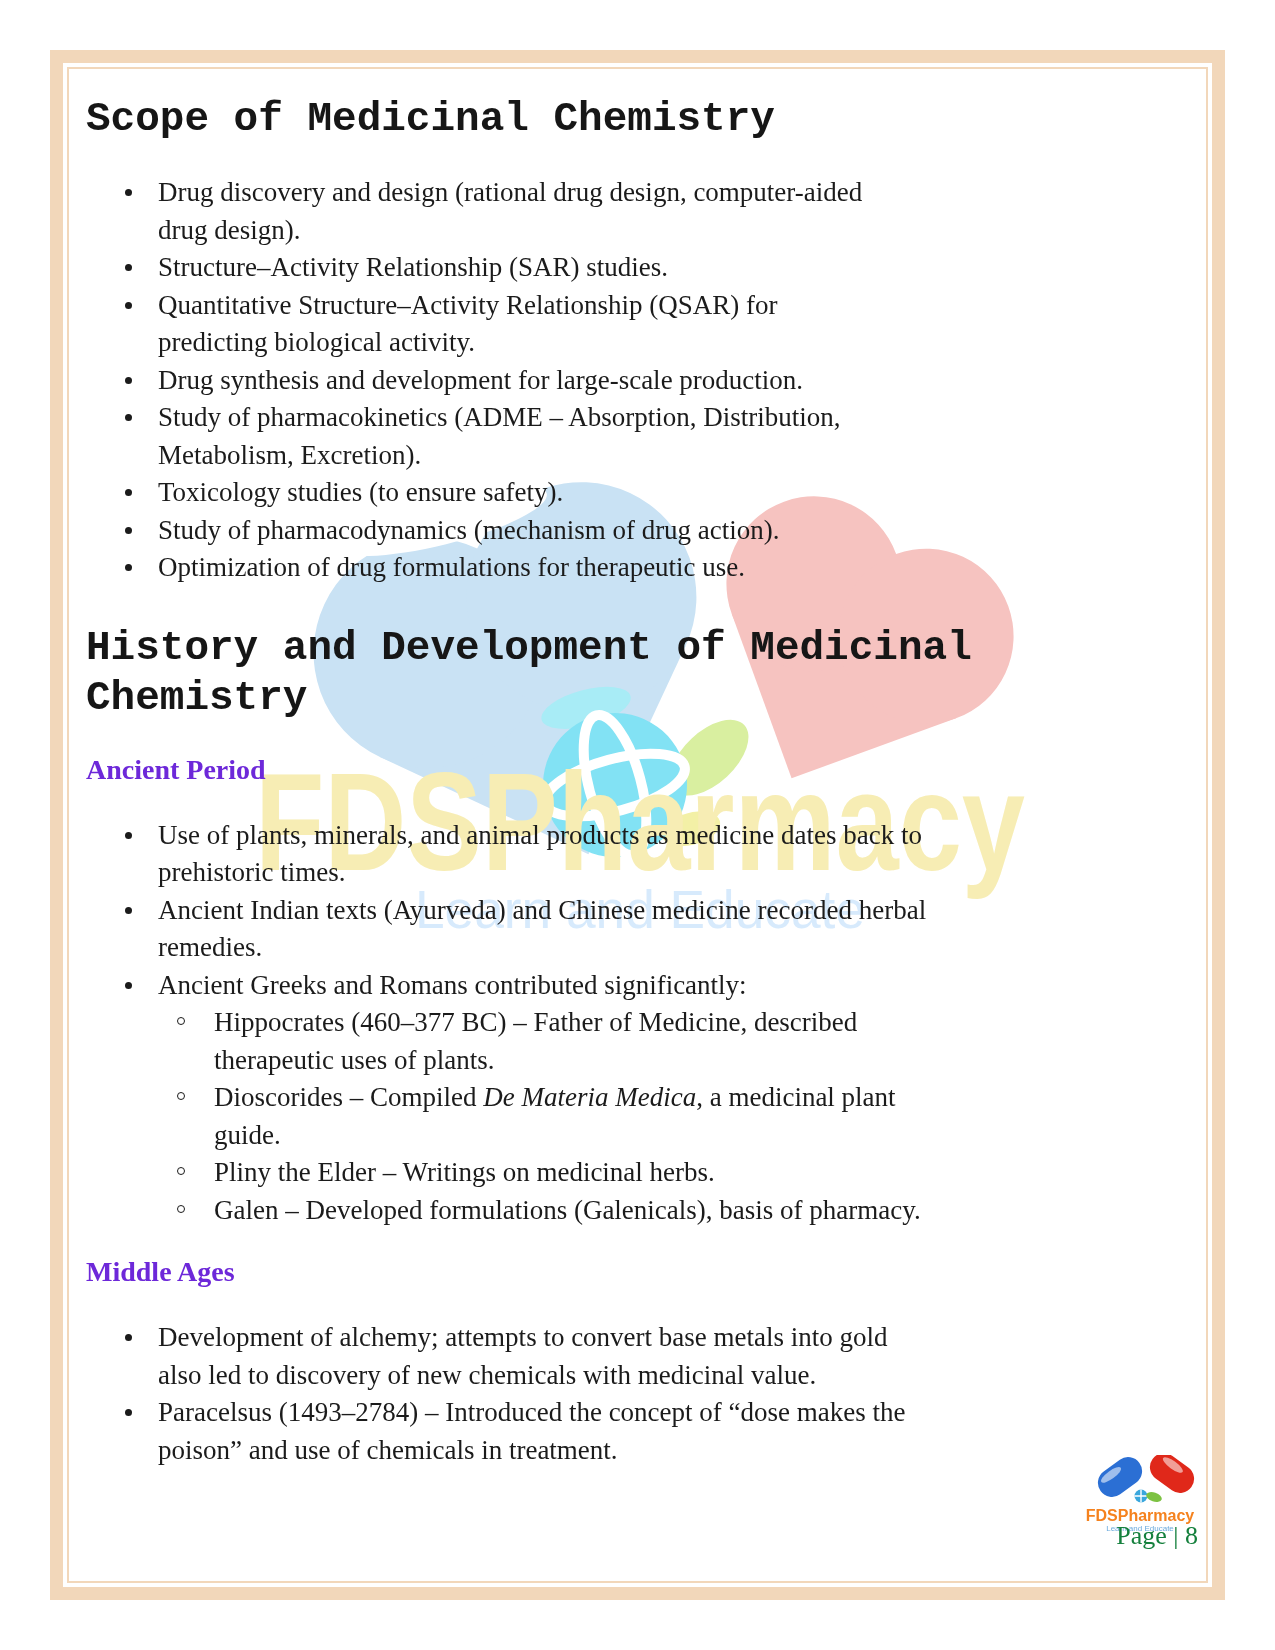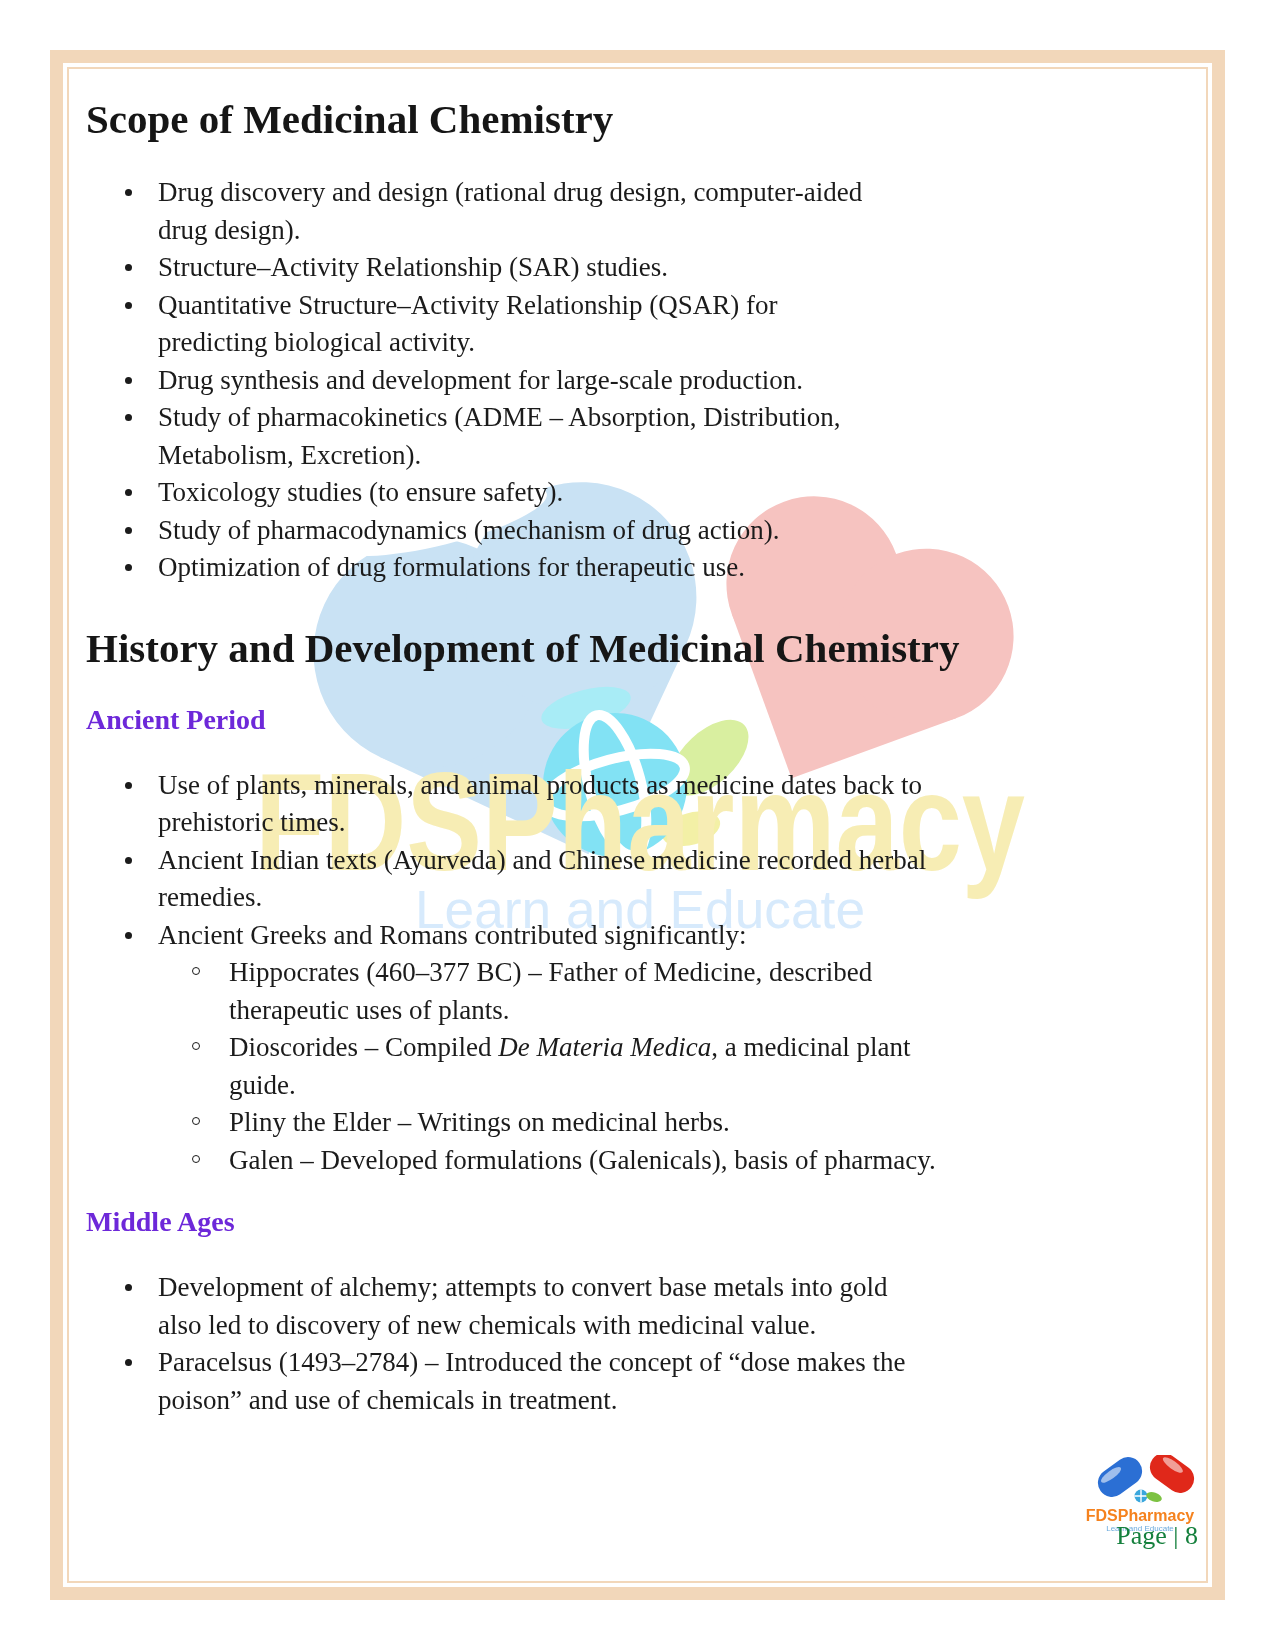--- a/index.html
+++ b/index.html
@@ -14,28 +14,28 @@
   .border-inner {
     position:absolute; left:67px; top:67px; width:1141px; height:1516px;
     border:2px solid #f2d7ba; box-sizing:border-box;
   }
   .watermark { position:absolute; left:225px; top:370px; pointer-events:none; }
 
   .content {
     position:absolute; left:86px; top:70px; width:1032px;
     font-size:27px; line-height:37.5px; display:flow-root;
   }
-  h1,h2 { font-size:41px; line-height:50px; font-weight:bold; color:#161616; }
+  h1,h2 { font-size:41px; line-height:50px; font-weight:bold; color:#161616;font-family:Liberation Mono, monospace; }
   h1 { margin:24px 0 30px 0; }
   h2 { margin:36px 0 0 0; }
   h3 { font-size:28px; line-height:34px; font-weight:bold; margin:30px 0 30px 0; color:#6d28d9; }
   h3.mid { margin-top:26px; }
   ul { list-style:none; margin:0; padding:0; }
   ul.l1 { margin-left:72px; }
-  ul.l2 { margin-left:71px; }
+  ul.l2 { margin-left:56px; }
   li { position:relative; }
   ul.l1 > li::before {
     content:""; position:absolute; left:-33px; top:15px;
     width:7px; height:7px; border-radius:50%; background:#1b1b1b;
   }
   ul.l2 > li::before {
     content:""; position:absolute; left:-37px; top:13px;
     width:8px; height:8px; border-radius:50%; background:transparent;
     border:1.5px solid #1b1b1b; box-sizing:border-box;
   }

